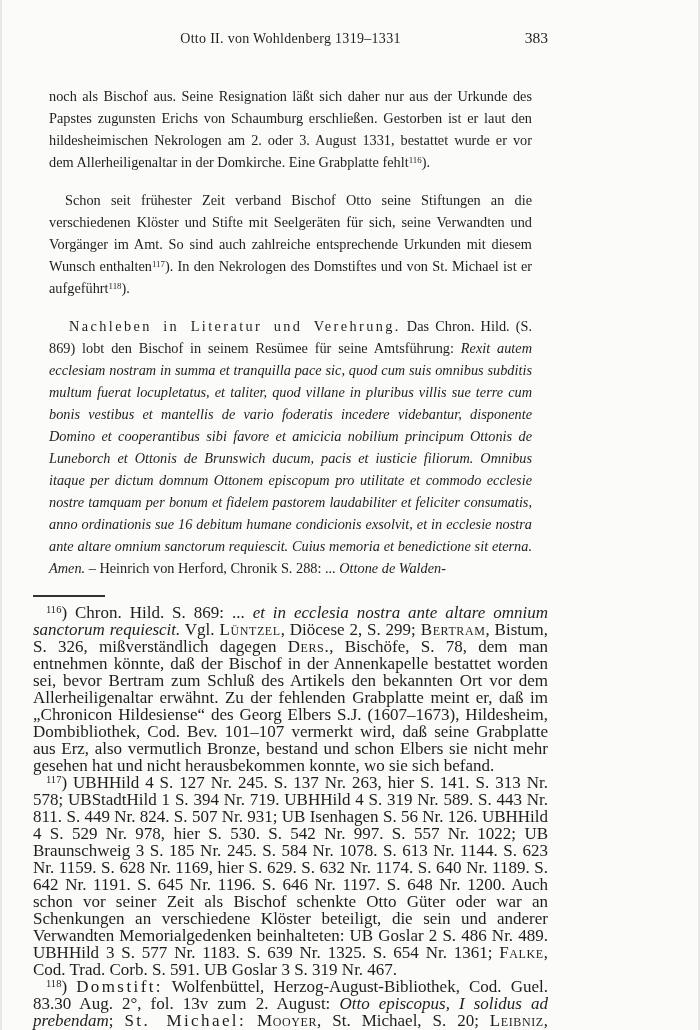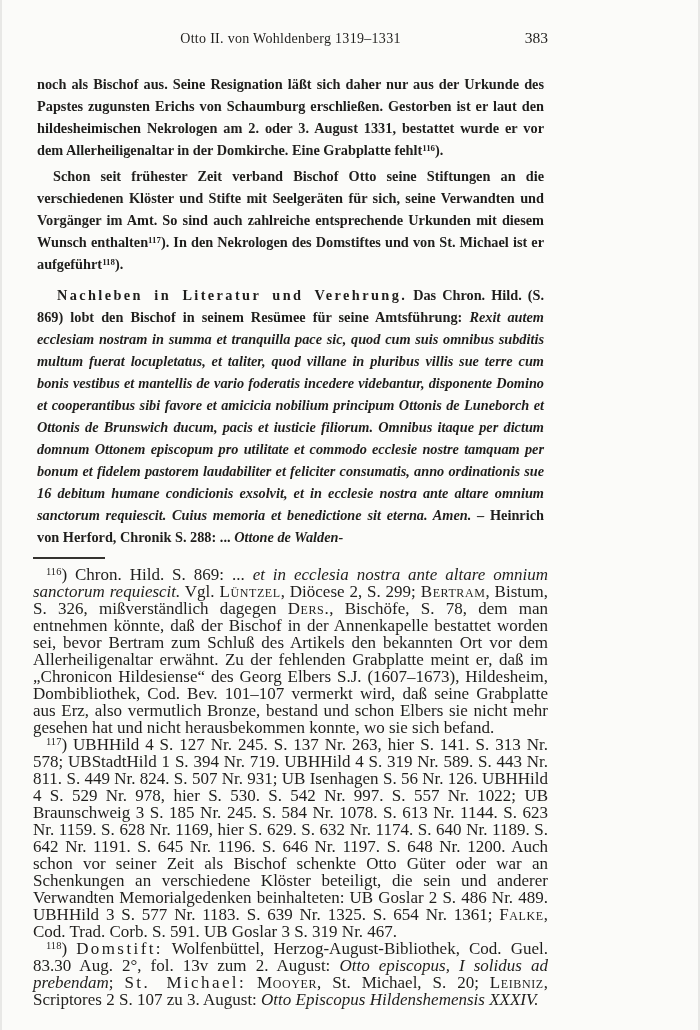--- a/index.html
+++ b/index.html
@@ -6,21 +6,21 @@
   html,body { margin:0; padding:0; }
   body { background:#e8e8e6; font-family:"Liberation Serif", serif; }
   .page {
     position:relative; width:696px; height:1030px; margin:0 auto;
     background:var(--paper); color:var(--ink); overflow:hidden;
   }
   .running-head { position:absolute; top:31px; left:31px; width:515px; height:20px; }
   .head-title { display:block; text-align:center; font-size:14px; letter-spacing:0.3px; }
   .folio { position:absolute; right:0; top:-2px; font-size:15.5px;margin-left:7px; }
   .content { position:absolute; top:69px; left:31px; width:515px; }
-  .para { margin:4px; text-align:justify; font-size:14.3px; line-height:22px;font-weight:bold; }
+  .para { margin:16px; text-align:justify; font-size:14.3px; line-height:22px; }
   .p-indent { text-indent:16px; }
   .p-section { margin-top:9px; text-indent:20px; }
   .fn-rule { width:72px; height:2px; background:#34322f; margin:9px 0 7px 0; }
   .fn { margin:0; text-align:justify; font-size:17px; line-height:17px; text-indent:13px; }
   .run-italic { font-style:italic; }
   .run-sc { font-variant:small-caps; letter-spacing:0.6px; }
   .run-spaced { letter-spacing:2.4px; word-spacing:3px; }
   sup { font-size:0.62em; line-height:0; position:relative; top:-0.45em; vertical-align:baseline; }
 </style>
 </head>

